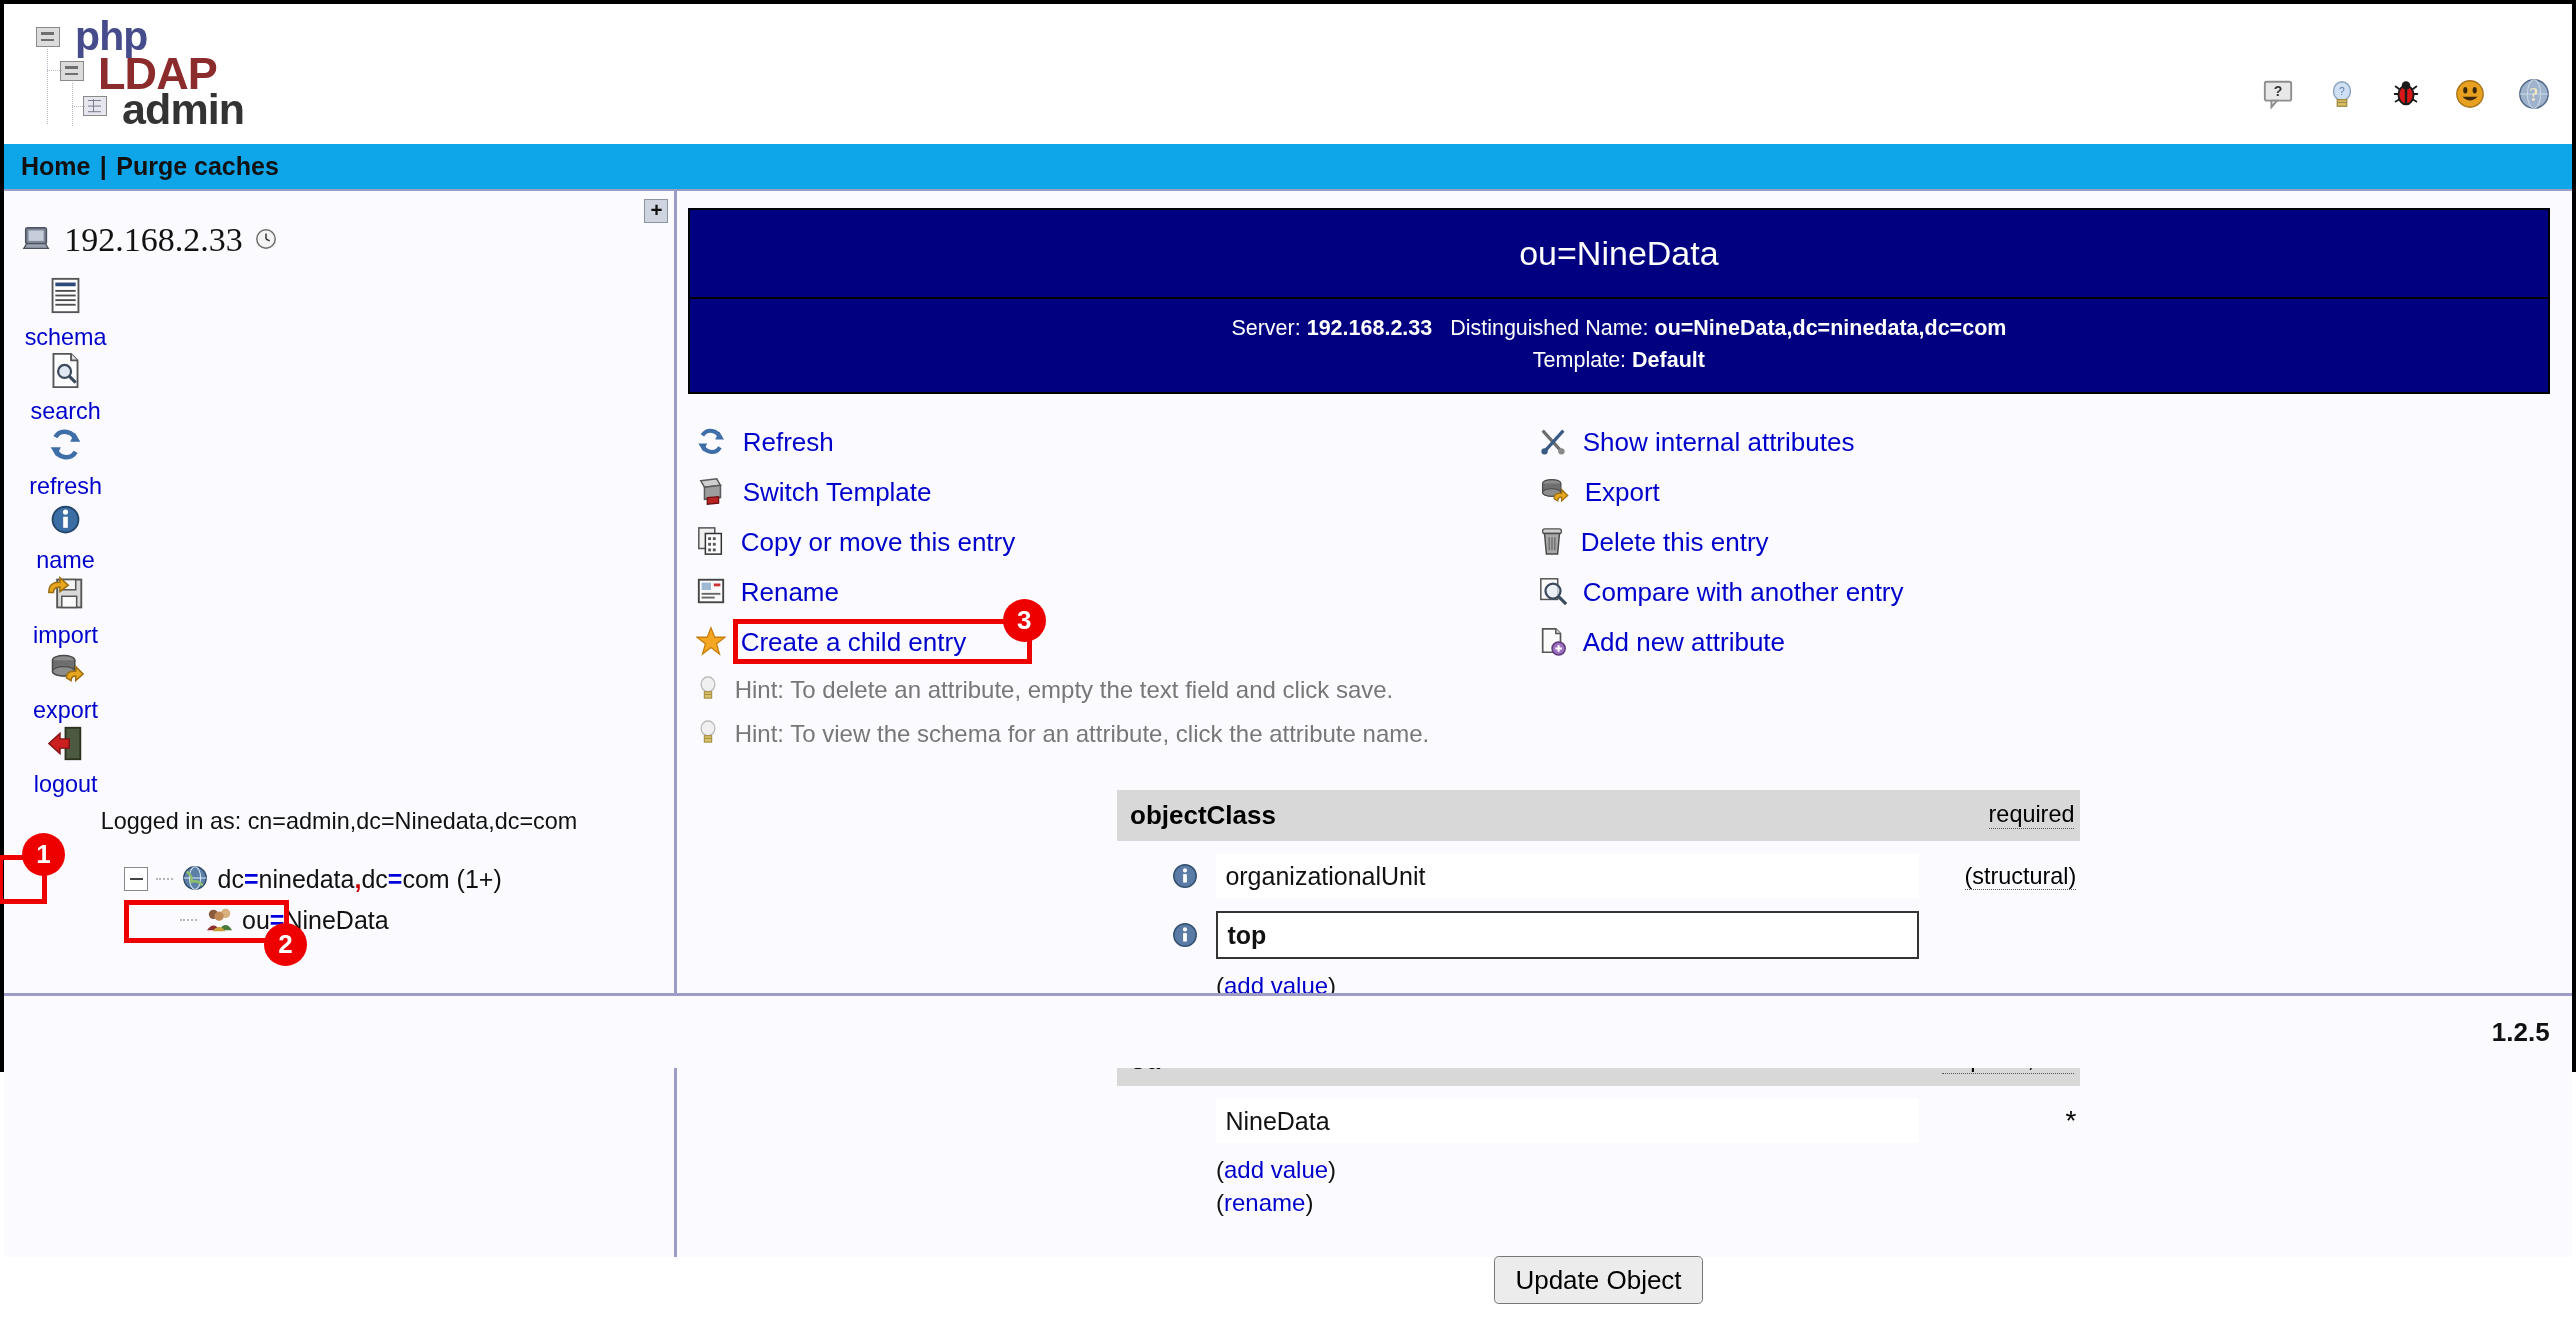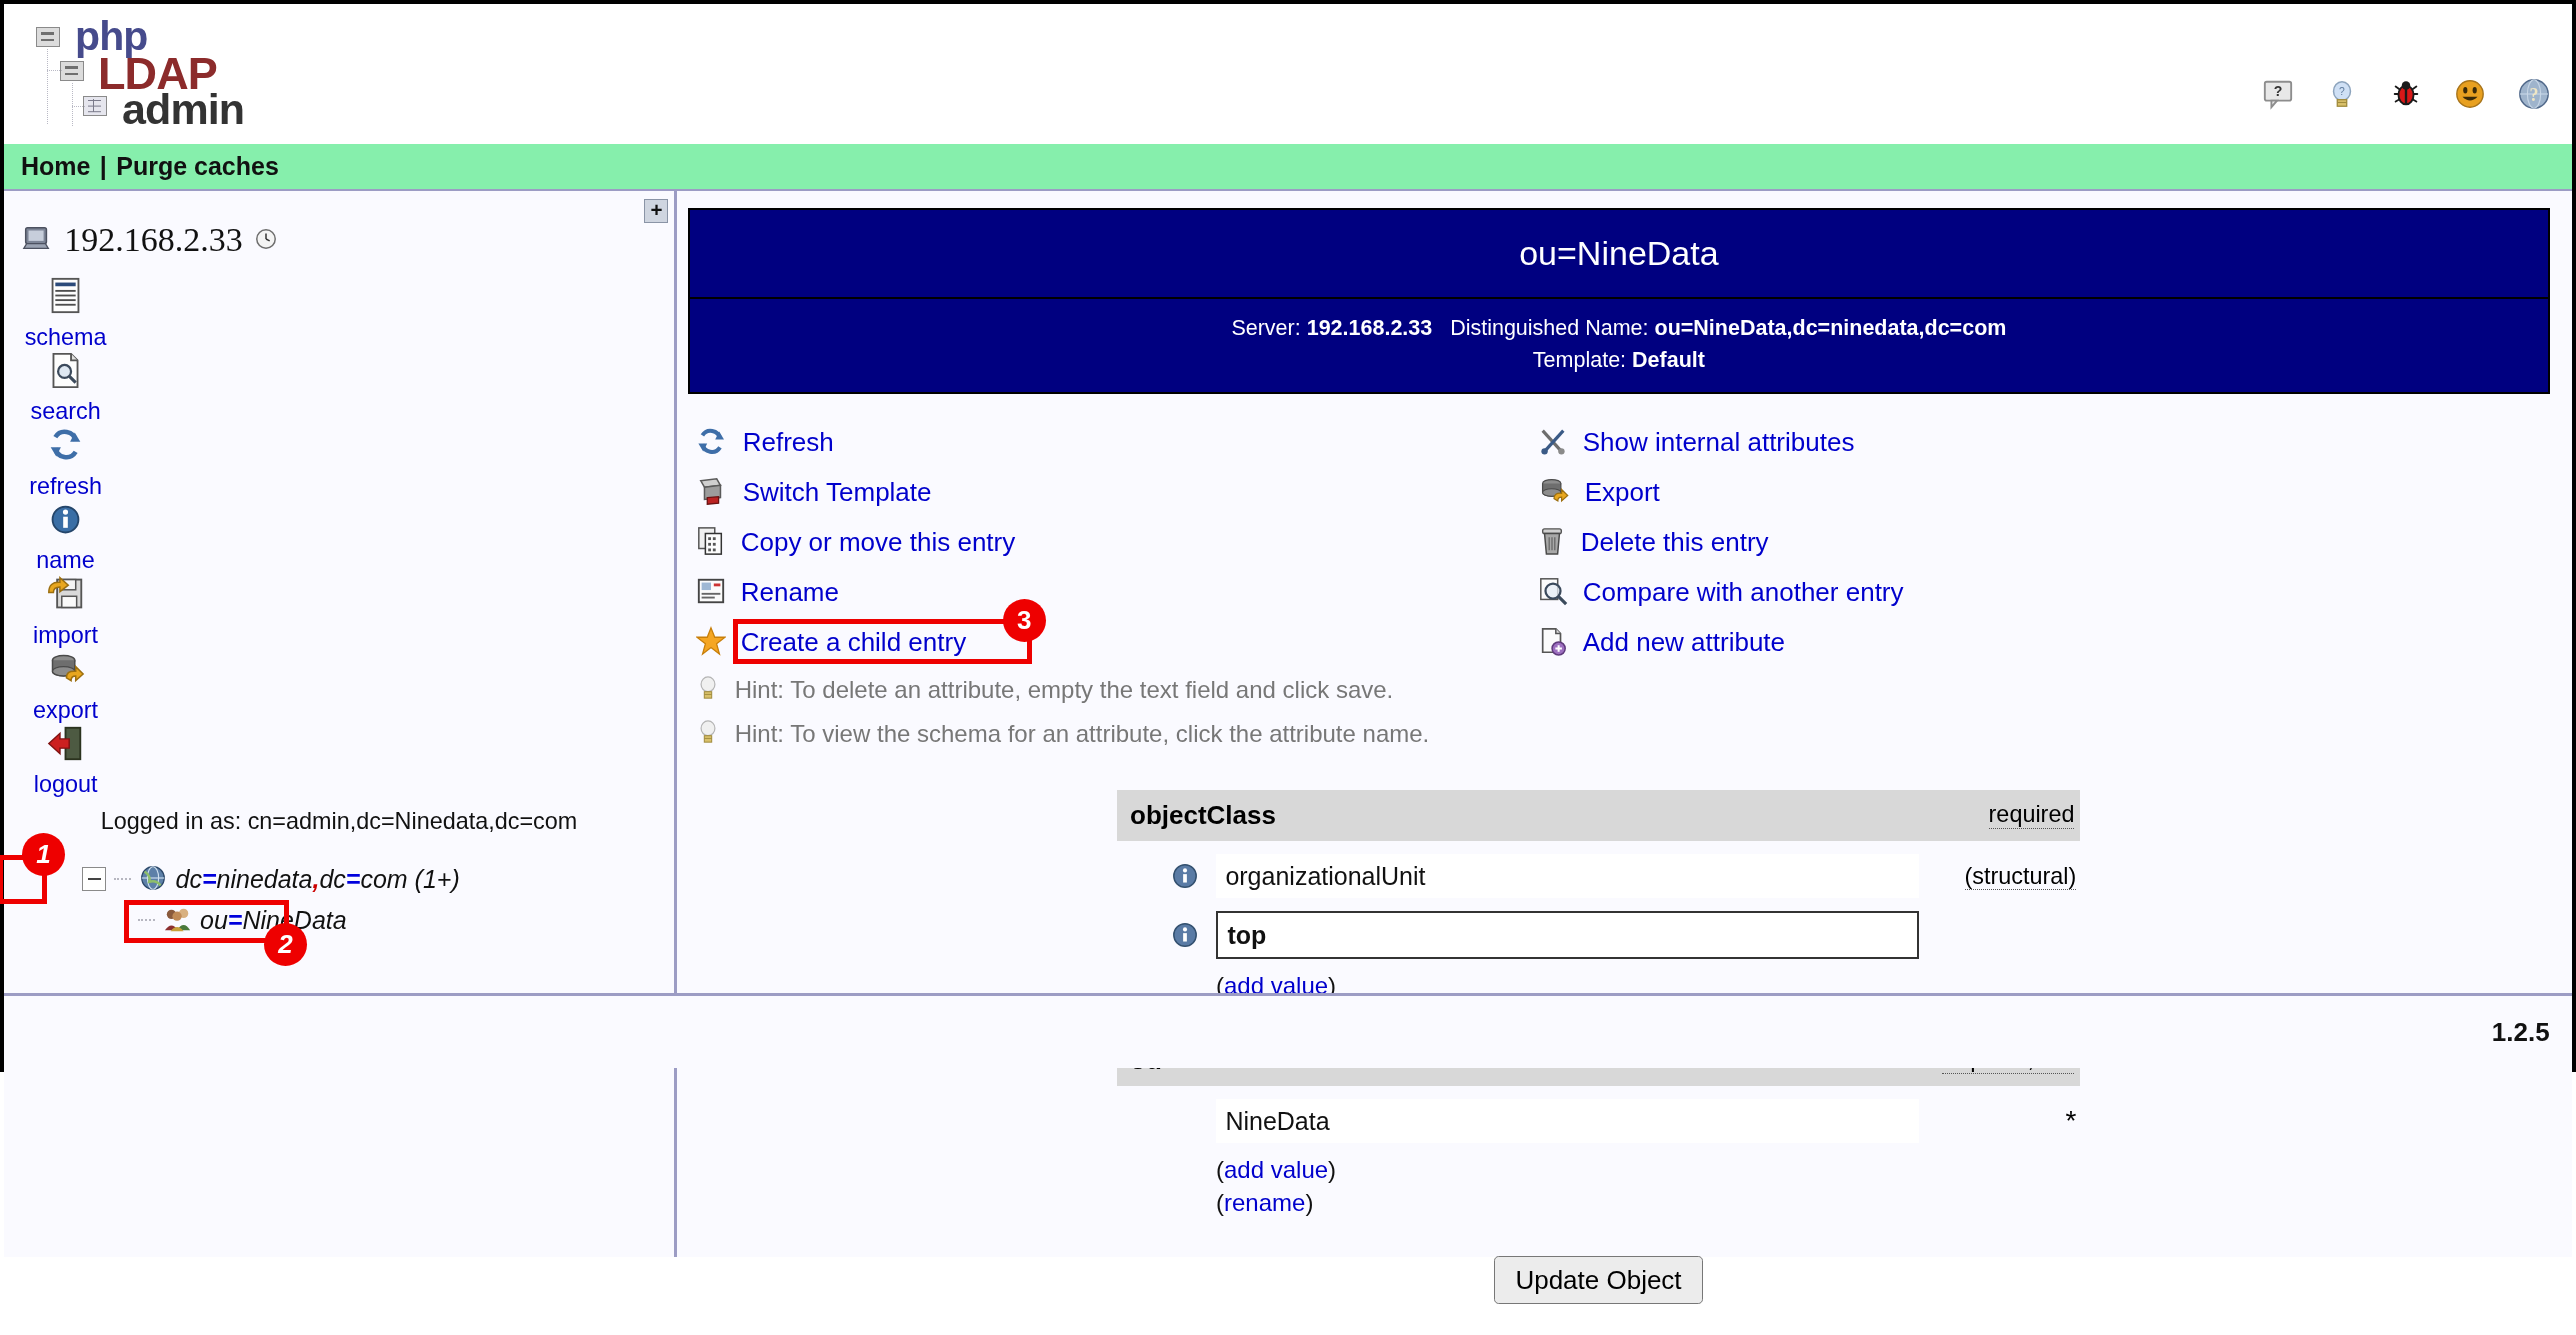--- a/index.html
+++ b/index.html
@@ -96,21 +96,21 @@
     height: 34px;
     display: inline-flex;
     align-items: center;
     justify-content: center;
     cursor: pointer;
   }
 
   
   .navbar {
     height: 45px;
-    background: #86efac;
+    background: #0ea5e9;
     display: flex;
     align-items: center;
     padding-left: 17px;
     font-size: 25px;
     font-weight: bold;
     color: #111111;
     border-bottom: 2.8px solid #9c9cc4;
   }
   .navbar a {
     color: #111111;
@@ -192,23 +192,22 @@
   .logged-in {
     text-align: center;
     margin-top: 9.4px;
     font-size: 23.4px;
     color: #111111;
   }
 
   
   .tree {
     margin-top: 24px;
-    padding-left: 78px;
+    padding-left: 120px;
     position: relative;
-    font-style: italic;
   }
   .tree-row {
     display: flex;
     align-items: center;
     gap: 7.5px;
     height: 41px;
     position: relative;
   }
   .tree-row.child { padding-left: 56px; }
   .toggle-box {

